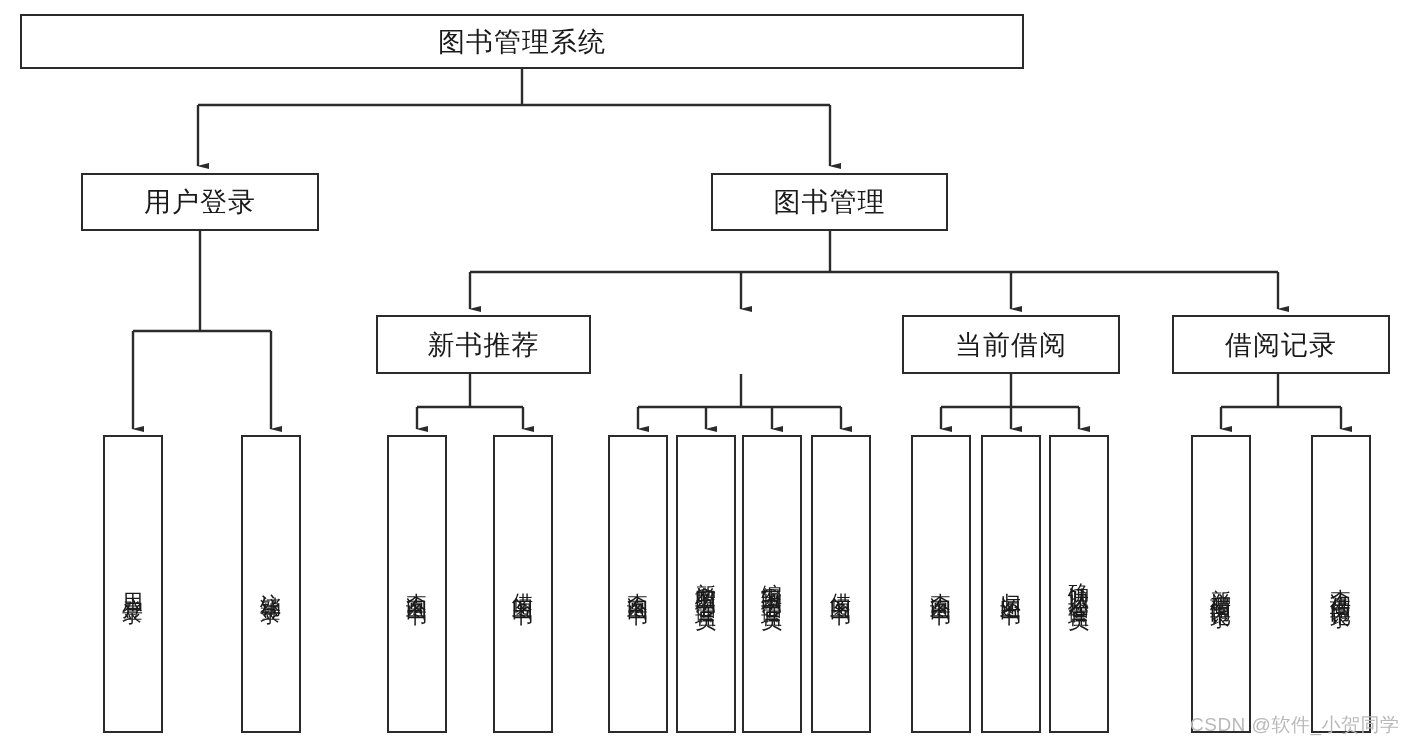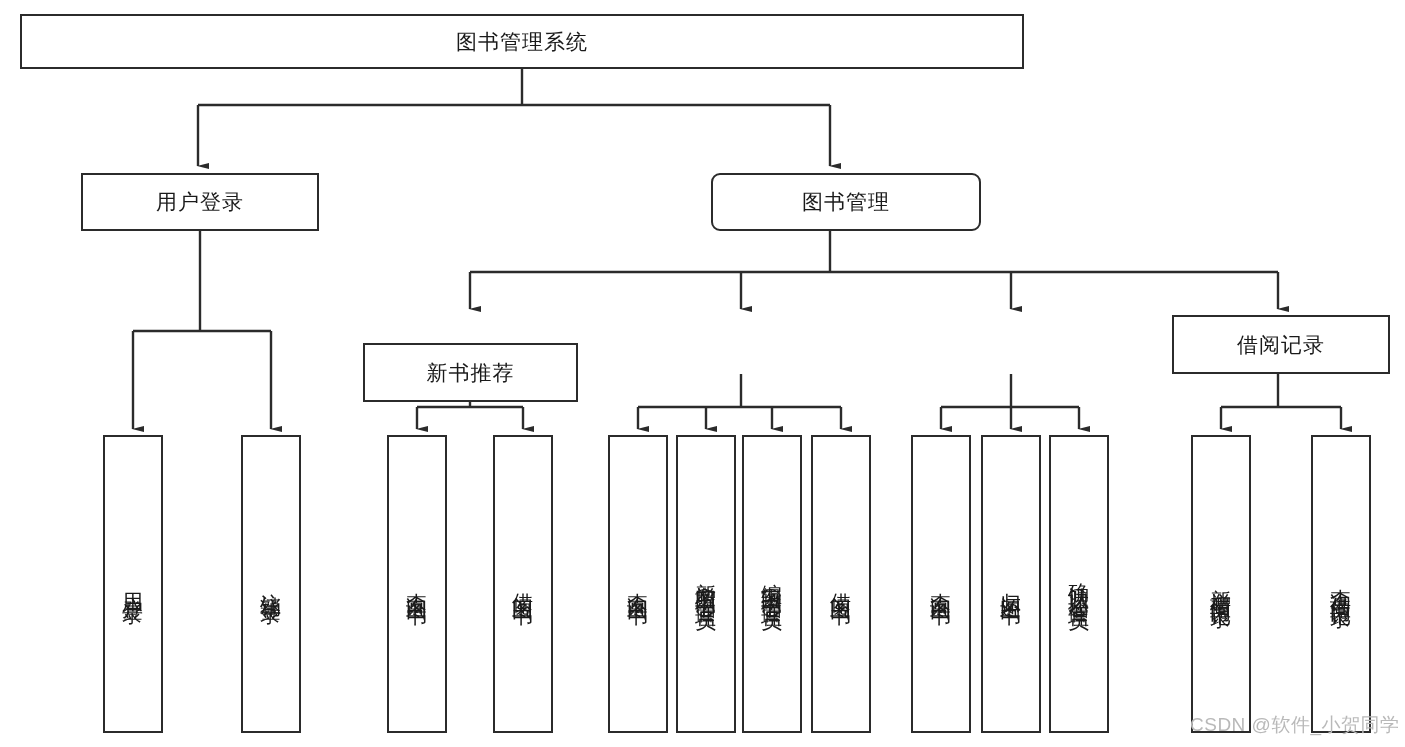--- a/index.html
+++ b/index.html
@@ -29,21 +29,21 @@
     position: absolute;
     box-sizing: border-box;
     border: 2px solid #2b2b2b;
     background: #ffffff;
     display: flex;
     align-items: center;
     justify-content: center;
     color: #1a1a1a;
   }
   .node.horiz {
-    font-size: 21px;
+    font-size: 27px;
     letter-spacing: 1px;
   }
   .node.vert {
     writing-mode: vertical-rl;
     text-orientation: upright;
     font-size: 21px;
     letter-spacing: 4px;
     line-height: 1;
     padding: 4px 0;
     text-align: center;
@@ -120,26 +120,29 @@
     </g>
   </svg>
 
   <div class="node horiz" style="left:20px; top:14px; width:1004px; height:55px;">
     <span>图书管理系统</span>
   </div>
 
   <div class="node horiz" style="left:81px; top:173px; width:238px; height:58px;">
     <span>用户登录</span>
   </div>
-  <div class="node horiz" style="left:711px; top:173px; width:270px; height:58px;border-radius:9px;">
+  <div class="node horiz" style="left:711px; top:173px; width:237px; height:58px;">
     <span>图书管理</span>
   </div>
 
-  <div class="node horiz" style="left:363px; top:315px; width:215px; height:59px;margin-top:28px;">
+  <div class="node horiz" style="left:376px; top:315px; width:215px; height:59px;">
     <span>新书推荐</span>
+  </div>
+  <div class="node horiz" style="left:902px; top:315px; width:218px; height:59px;">
+    <span>当前借阅</span>
   </div>
   <div class="node horiz" style="left:1172px; top:315px; width:218px; height:59px;font-family:Liberation Mono, monospace;">
     <span>借阅记录</span>
   </div>
 
   <div class="node vert" style="left:103px; top:435px; width:60px; height:298px;">
     <span class="vtext">用户登录</span>
   </div>
   <div class="node vert" style="left:241px; top:435px; width:60px; height:298px;">
     <span class="vtext">注销登录</span>

